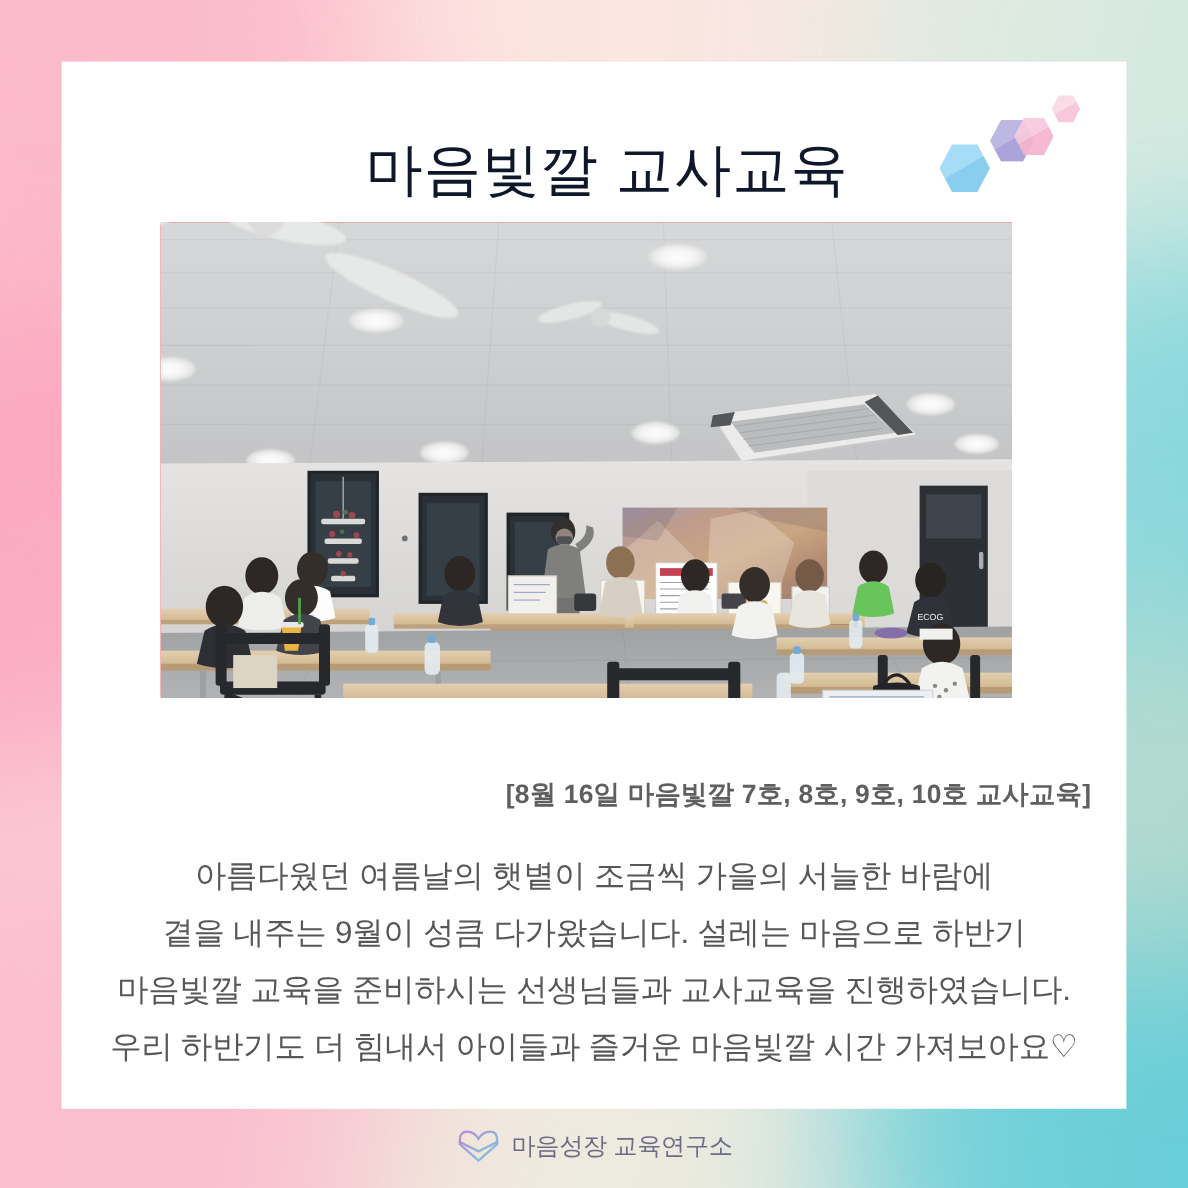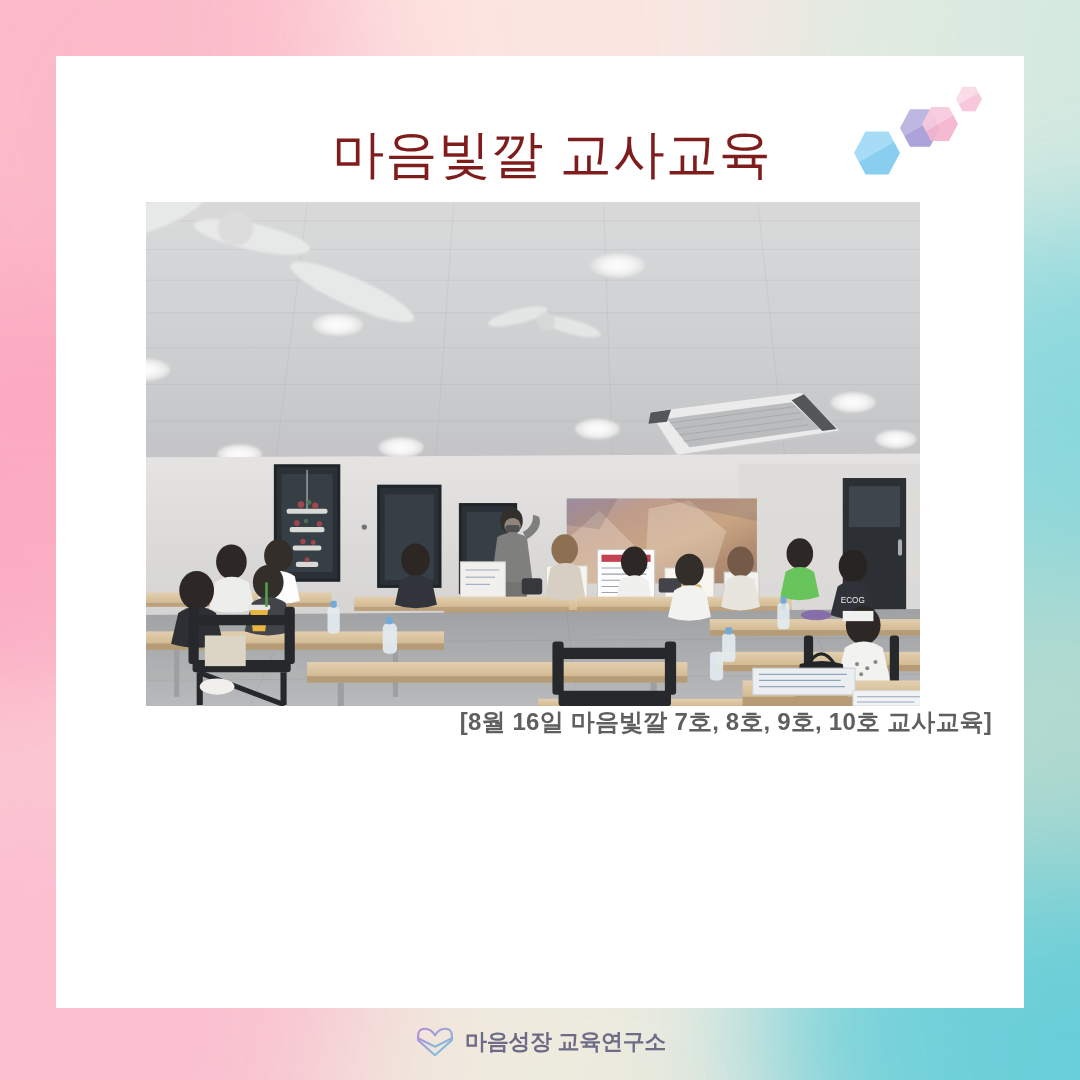--- a/index.html
+++ b/index.html
@@ -96,33 +96,33 @@
   }
 
   
   .title {
     position: absolute;
     left: 0; right: 0;
     top: 64px;
     text-align: center;
     font-size: 52px;
     letter-spacing: 1px;
-    color: #7f1d1d;
+    color: #0f172a;
     font-weight: 300;
     white-space: nowrap;
     padding-left: 24px;
   }
 
   
   .photo {
     position: absolute;
     left: 90px;
     top: 146px;
     width: 774px;
-    height: 504px;
+    height: 432px;
     overflow: hidden;
     background: #ef4444;
   }
   .photo svg { display: block; width: 100%; height: 100%; }
 
   
   .caption {
     position: absolute;
     left: 0;
     right: 32px;
@@ -156,21 +156,21 @@
     display: flex;
     align-items: center;
     justify-content: center;
     gap: 9px;
   }
   .footer-logo { width: 42px; height: 32px; display: block; }
   .footer-text {
     font-size: 22px;
     color: #6e6b86;
     letter-spacing: -.3px;
-    font-weight: 700;
+    font-weight: 400;
   }
 </style>
 </head>
 <body>
 
 <div class="page">
 
   <div class="bg-layer bg-base"></div>
   <div class="bg-blob blob-pink-tl"></div>
   <div class="bg-blob blob-pink-ml"></div>
@@ -584,20 +584,26 @@
               </g>
           </g>
         </g>
 
         <rect x="0" y="0" width="774" height="493" fill="#cfd8e0" opacity="0.05"></rect>
       </svg>
     </div>
 
     <div class="caption">[8월 16일 마음빛깔 7호, 8호, 9호, 10호 교사교육]</div>
 
+    <div class="body-text">
+      <span class="line">아름다웠던 여름날의 햇볕이 조금씩 가을의 서늘한 바람에</span>
+      <span class="line">곁을 내주는 9월이 성큼 다가왔습니다. 설레는 마음으로 하반기</span>
+      <span class="line">마음빛깔 교육을 준비하시는 선생님들과 교사교육을 진행하였습니다.</span>
+      <span class="line">우리 하반기도 더 힘내서 아이들과 즐거운 마음빛깔 시간 가져보아요♡</span>
+    </div>
   </div>
 
   <div class="footer">
     <svg class="footer-logo" viewBox="0 0 44 34">
       <defs>
         <linearGradient id="logog" x1="0" y1="0" x2="1" y2="1">
           <stop offset="0%" stop-color="#b48fd6"></stop>
           <stop offset="50%" stop-color="#9aa8dd"></stop>
           <stop offset="100%" stop-color="#6fd0d8"></stop>
         </linearGradient>

